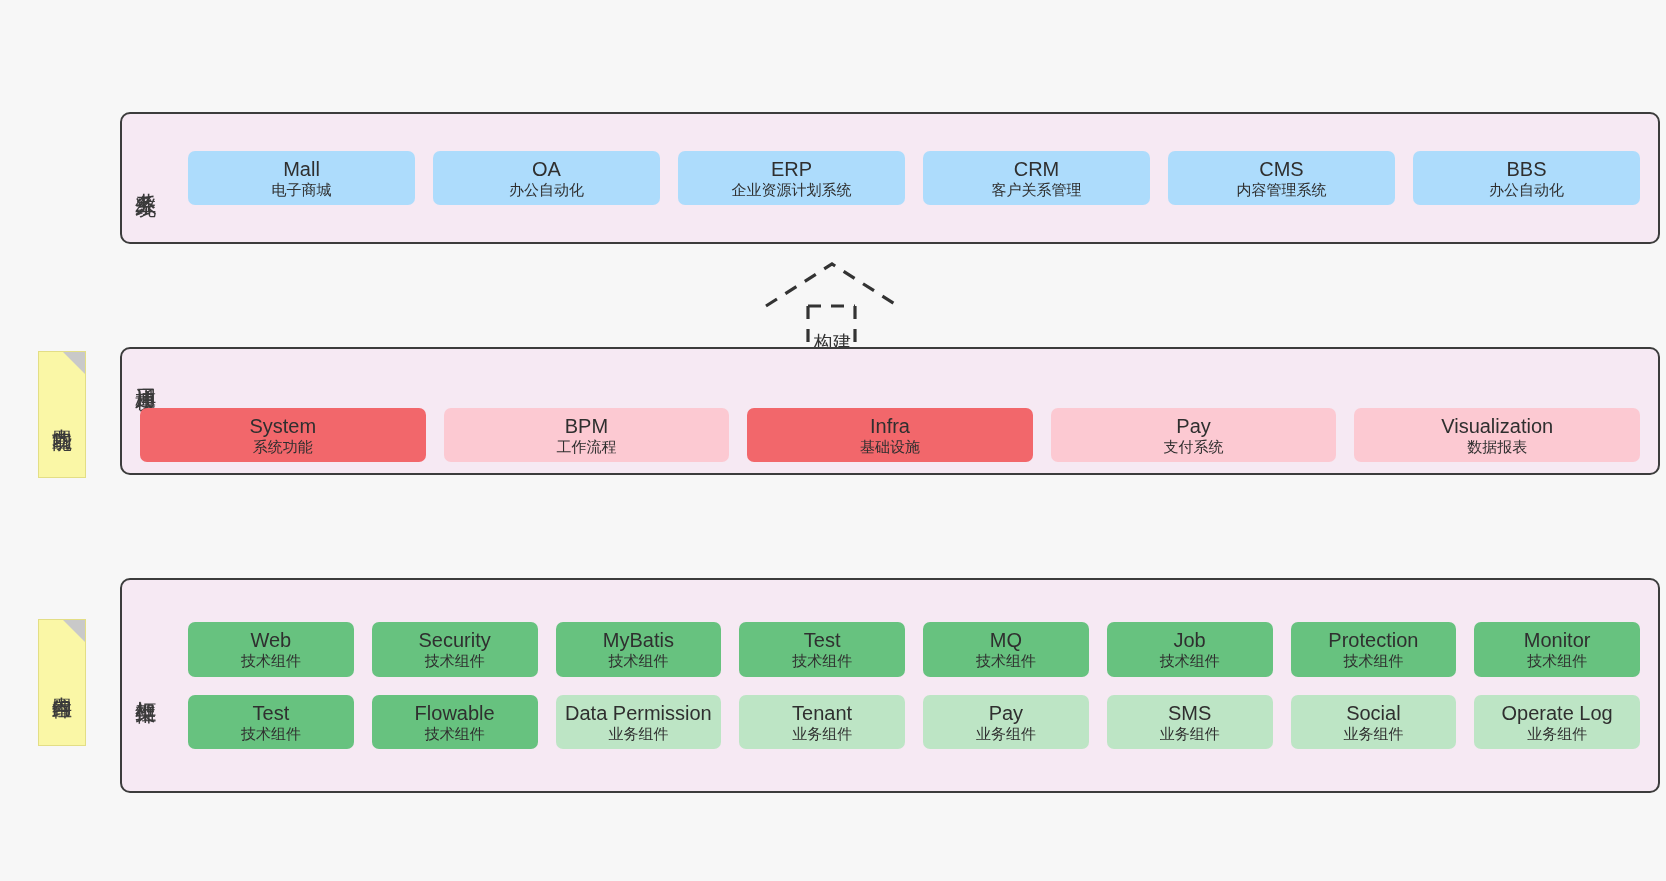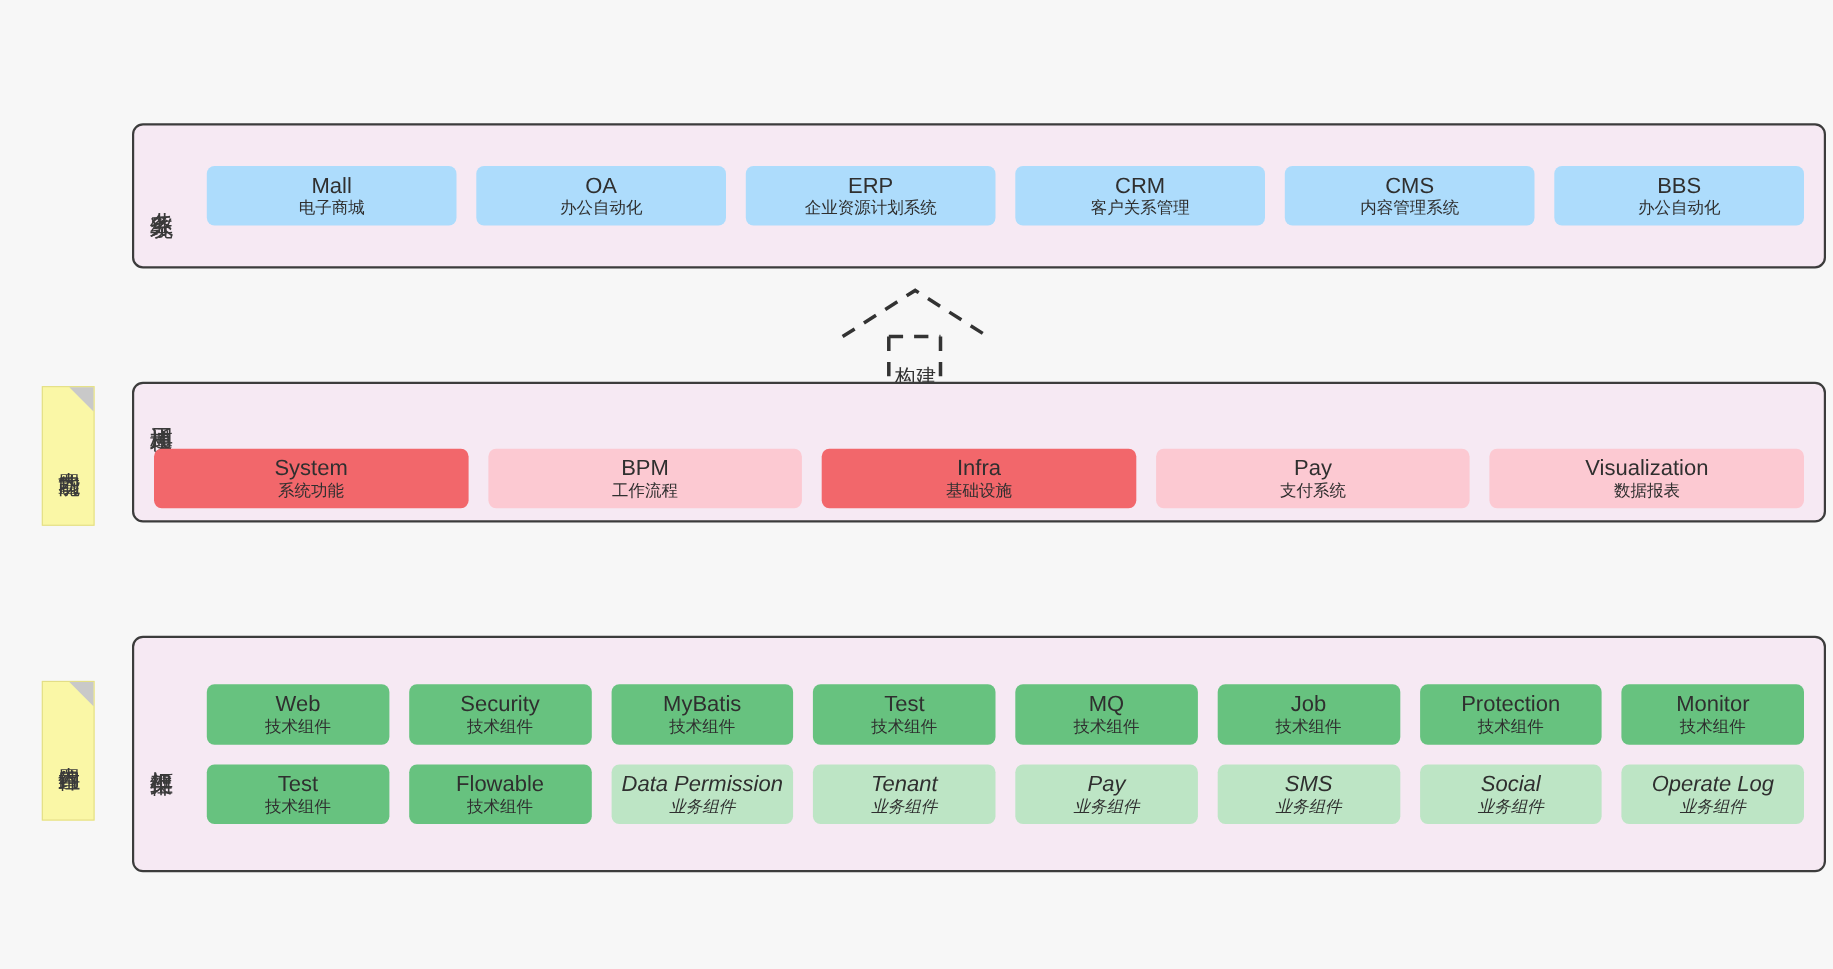--- a/index.html
+++ b/index.html
@@ -65,21 +65,21 @@
     line-height:1.22;
     color:#2F2F2F;
   }
   .node .n-en{font-size:20px;}
   .node .n-cn{font-size:15px;}
 
   .blue   {background:#ADDCFC;}
   .red    {background:#F2676B;}
   .pink   {background:#FCC9D2;}
   .green  {background:#67C27F;}
-  .lgreen {background:#BDE5C5;font-style:italic;}
+  .lgreen {background:#BDE5C5;}
 
   
   .note{
     position:absolute;
     background:#FAF7A6;
     border:1px solid #E3DE86;
     box-sizing:border-box;
     display:flex;
     align-items:center;
     justify-content:center;

